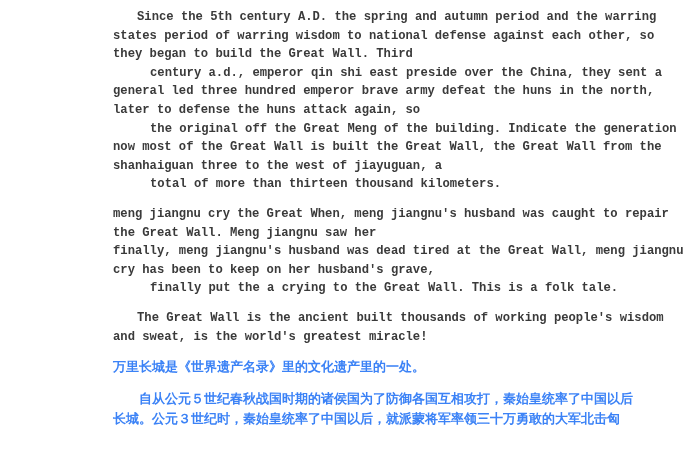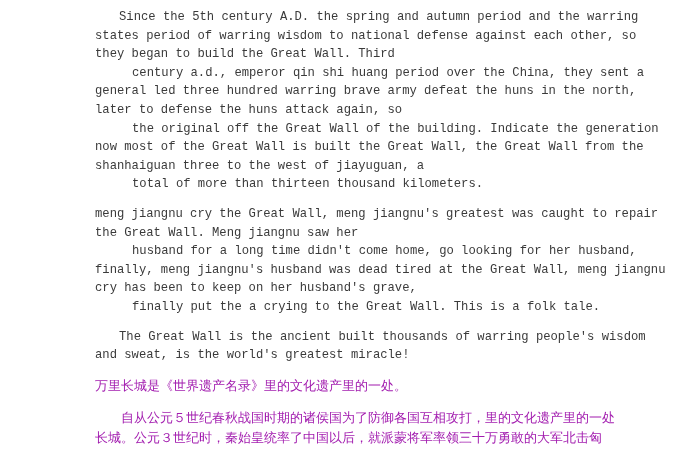--- a/index.html
+++ b/index.html
@@ -1,60 +1,59 @@
 <!DOCTYPE html>
 <html><head>
 <meta charset="utf-8">
 <style>
   html, body { margin: 0; padding: 0; background: #ffffff; }
   body { width: 700px; height: 470px; overflow: hidden; position: relative; }
   .page {
-    position: absolute; left: 95px; top: 8px; width: 480px;
+    position: absolute; left: 113px; top: 8px; width: 480px;
     font-family: "Liberation Mono", "DejaVu Sans Mono", monospace;
-    font-size: 12.2px; color: #3a3a3a; line-height: 18.6px;
+    font-size: 12.2px; color: #3a3a3a; line-height: 18.6px; font-weight: bold;
   }
   .line { white-space: pre; display: block; height: 18.6px; }
   .ind1 { padding-left: 24px; }
   .ind2 { padding-left: 37px; }
   .para { margin-bottom: 11px; }
   .cn {
     font-family: "DejaVu Serif", "Liberation Serif", serif;
-    font-size: 13px; color: #a21caf; line-height: 20px;
+    font-size: 13px; color: #3b82f6; line-height: 20px;
   }
   .cn .line { height: 20px; }
   .cn .ind1 { padding-left: 26px; }
 </style>
 </head>
 <body>
 
 <div class="page">
   <div class="para">
     <span class="line ind1">Since the 5th century A.D. the spring and autumn period and the warring</span>
     <span class="line">states period of warring wisdom to national defense against each other, so</span>
     <span class="line">they began to build the Great Wall. Third</span>
-    <span class="line ind2">century a.d., emperor qin shi huang period over the China, they sent a</span>
-    <span class="line">general led three hundred warring brave army defeat the huns in the north,</span>
+    <span class="line ind2">century a.d., emperor qin shi east preside over the China, they sent a</span>
+    <span class="line">general led three hundred emperor brave army defeat the huns in the north,</span>
     <span class="line">later to defense the huns attack again, so</span>
-    <span class="line ind2">the original off the Great Wall of the building. Indicate the generation</span>
+    <span class="line ind2">the original off the Great Meng of the building. Indicate the generation</span>
     <span class="line">now most of the Great Wall is built the Great Wall, the Great Wall from the</span>
     <span class="line">shanhaiguan three to the west of jiayuguan, a</span>
     <span class="line ind2">total of more than thirteen thousand kilometers.</span>
   </div>
   <div class="para">
-    <span class="line">meng jiangnu cry the Great Wall, meng jiangnu's greatest was caught to repair</span>
+    <span class="line">meng jiangnu cry the Great When, meng jiangnu's husband was caught to repair</span>
     <span class="line">the Great Wall. Meng jiangnu saw her</span>
-    <span class="line ind2">husband for a long time didn't come home, go looking for her husband,</span>
     <span class="line">finally, meng jiangnu's husband was dead tired at the Great Wall, meng jiangnu</span>
     <span class="line">cry has been to keep on her husband's grave,</span>
     <span class="line ind2">finally put the a crying to the Great Wall. This is a folk tale.</span>
   </div>
   <div class="para">
-    <span class="line ind1">The Great Wall is the ancient built thousands of warring people's wisdom</span>
+    <span class="line ind1">The Great Wall is the ancient built thousands of working people's wisdom</span>
     <span class="line">and sweat, is the world's greatest miracle!</span>
   </div>
   <div class="cn para" style="margin-bottom:12px;">
     <span class="line">万里长城是《世界遗产名录》里的文化遗产里的一处。</span>
   </div>
   <div class="cn">
-    <span class="line ind1">自从公元５世纪春秋战国时期的诸侯国为了防御各国互相攻打，里的文化遗产里的一处</span>
+    <span class="line ind1">自从公元５世纪春秋战国时期的诸侯国为了防御各国互相攻打，秦始皇统率了中国以后</span>
     <span class="line">长城。公元３世纪时，秦始皇统率了中国以后，就派蒙将军率领三十万勇敢的大军北击匈</span>
   </div>
 </div>
 
 </body></html>

